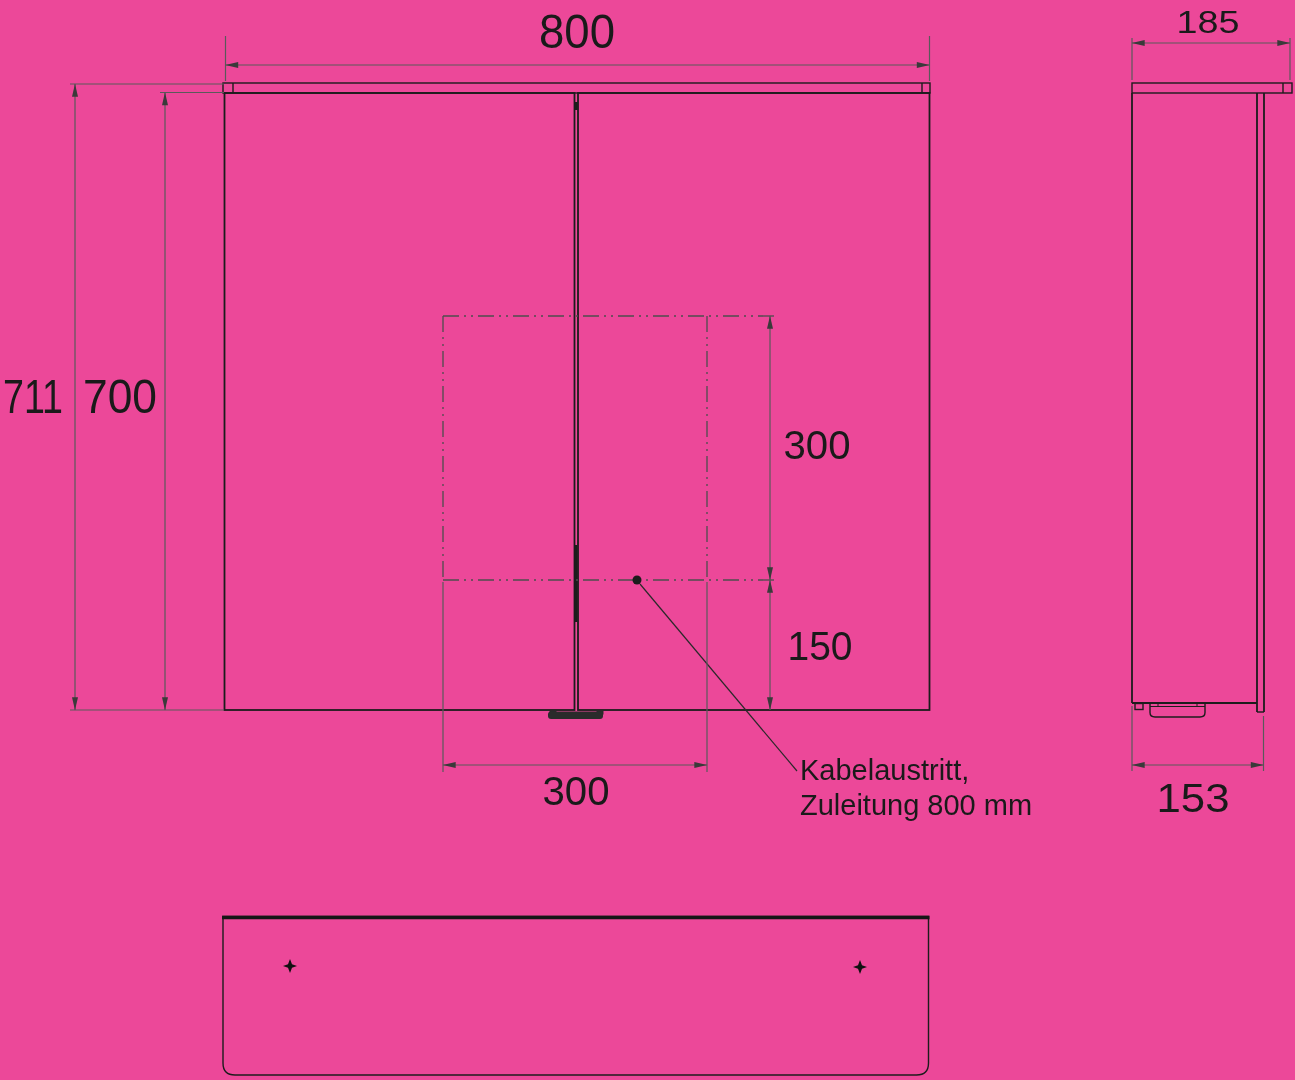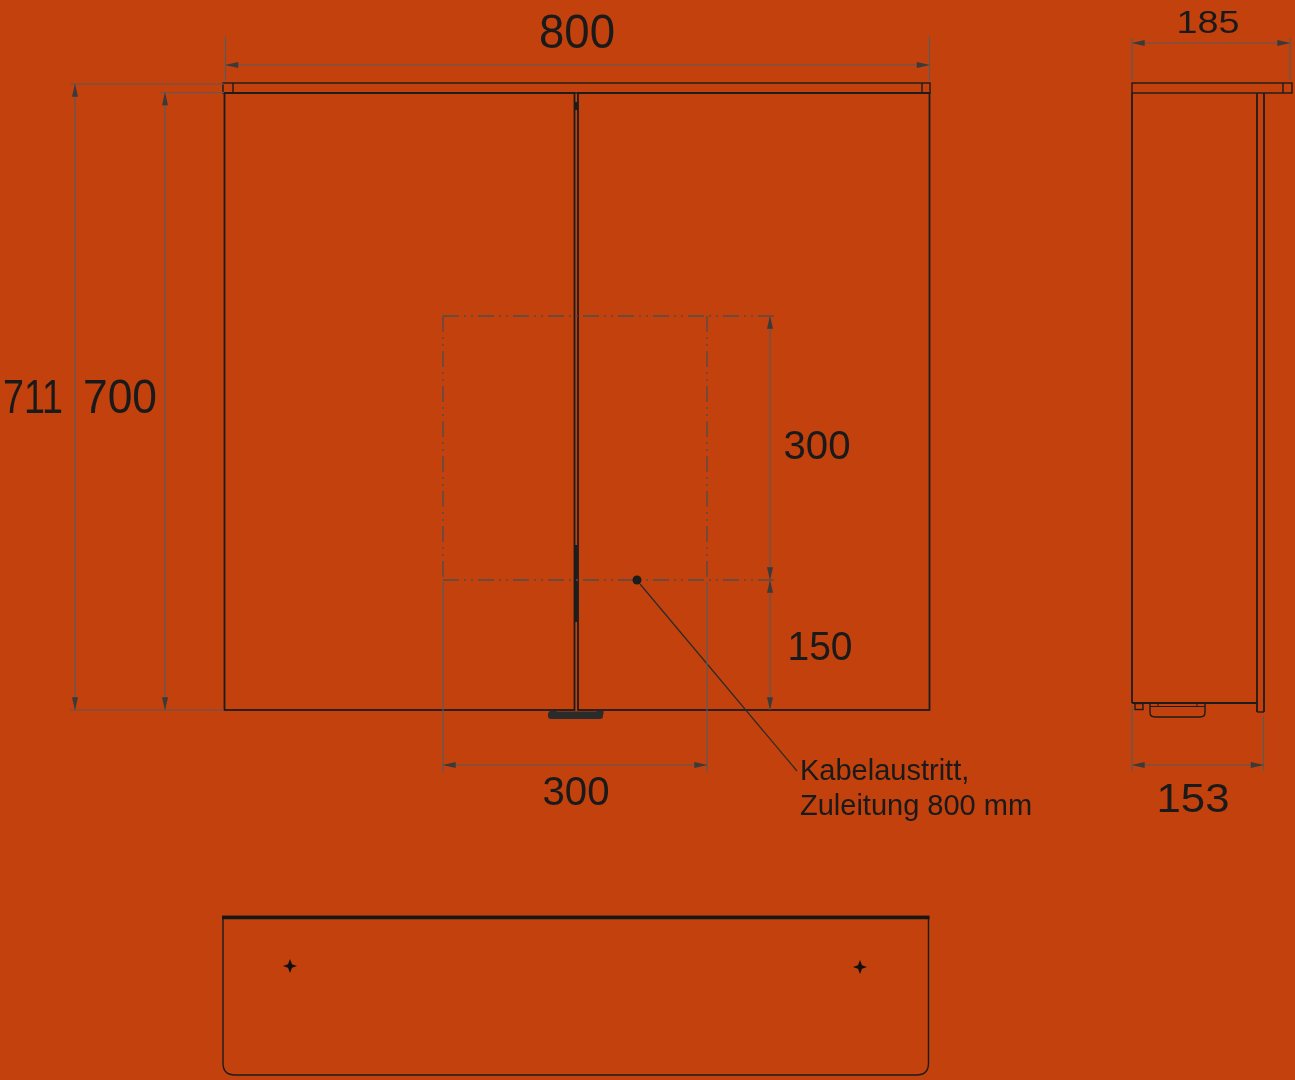--- a/index.html
+++ b/index.html
@@ -1,16 +1,16 @@
 <!DOCTYPE html>
 <html><head>
 <meta charset="utf-8">
 <style>
   html,body{margin:0;padding:0;background:#ffffff;}
-  .stage{position:relative;width:1295px;height:1080px;background:#c2410c;overflow:hidden;
+  .stage{position:relative;width:1295px;height:1080px;background:#ec4899;overflow:hidden;
          font-family:"Liberation Sans",sans-serif;}
   svg{display:block;}
   
   .ln-main{stroke:#1c1c1c;stroke-width:1.8;fill:none;}
   .ln-main-thin{stroke:#1c1c1c;stroke-width:1.4;fill:none;}
   .ln-thick{stroke:#161616;stroke-width:3.6;fill:none;}
   
   .ln-dim{stroke:#5a5a5a;stroke-width:1.2;fill:none;}
   .ln-dash{stroke:#4d4d4d;stroke-width:1.3;fill:none;stroke-dasharray:16 5 2 5 2 5;}
   .ln-leader{stroke:#2a2a2a;stroke-width:1.2;fill:none;}

